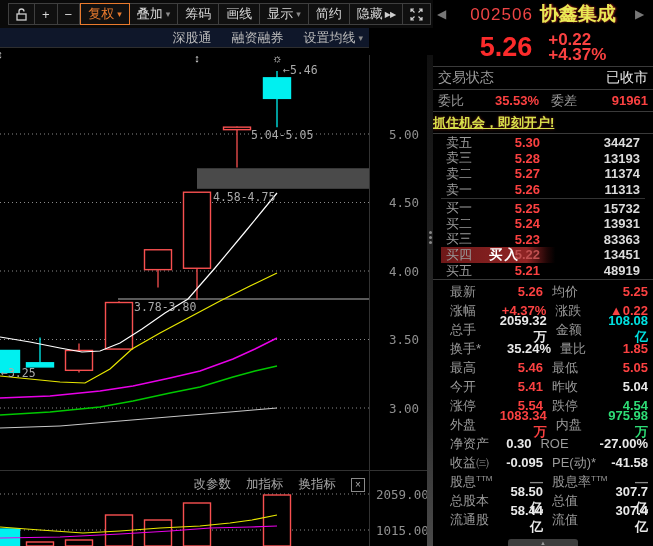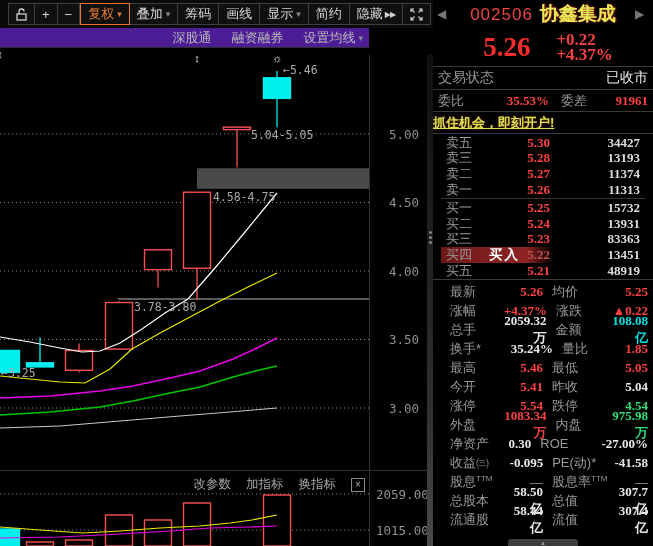--- a/index.html
+++ b/index.html
@@ -17,40 +17,40 @@
           border:1px solid #3f3f3f; border-left:none; background:#101010;
           color:#d8d8d8; font-size:13px; padding:0 7px; cursor:pointer; white-space:nowrap; }
   .tbtn:first-child { border-left:1px solid #3f3f3f; }
   .tbtn.accent { border:1px solid #e87a2e; color:#e87a2e; }
   .caret { font-size:9px; color:#8a8a8a; margin-left:1px; }
   .tbtn.accent .caret { color:#e87a2e; }
   .dbl-arrow { font-size:8px; letter-spacing:-1px; color:#cfcfcf; }
 
   #subtoolbar { position:relative; z-index:3; display:flex; justify-content:flex-end; align-items:center;
                 gap:20px; height:20px; width:369px; padding-right:6px;
-                border-bottom:1px solid #2e2e2e; background:#4c1d95; color:#b9b9b9; font-size:13px; }
+                border-bottom:1px solid #2e2e2e; background:#0f172a; color:#b9b9b9; font-size:13px; }
   .sublink { cursor:pointer; display:flex; align-items:center; gap:2px; }
 
   #vol-toolbar { position:absolute; z-index:3; top:476px; left:0; width:369px;
                  display:flex; justify-content:flex-end; align-items:center; gap:15px;
                  color:#a9a9a9; font-size:12.5px; padding-right:4px; }
   .vlink { cursor:pointer; }
   .xbox { width:14px; height:14px; border:1px solid #8a8a8a; color:#aaa; font-size:10px;
           display:flex; align-items:center; justify-content:center; cursor:pointer; }
 
   
   #splitter { position:absolute; z-index:4; left:427px; top:55px; width:6px; height:491px;
               background:linear-gradient(#101010,#2e2e2e 70%,#4a4a4a); cursor:col-resize; }
   #splitter .grip { position:absolute; top:176px; left:1.5px; width:3px; height:3px; background:#888;
                     box-shadow:0 5px 0 #888, 0 10px 0 #888; border-radius:50%; }
 
   
   #panel { position:absolute; left:433px; top:0; width:220px; height:546px; background:#000;
            font-size:13px; }
-  .num { font-family:Liberation Serif, serif; font-weight:bold;margin-left:10px; }
+  .num { font-family:Liberation Sans, sans-serif; font-weight:bold; }
   .c-label { color:#9a9a9a; }
   .c-red   { color:#fb4141; }
   .c-green { color:#2edc76; }
   .c-cyan  { color:#00e0e0; }
   .c-white { color:#e9e9e9; }
   .c-dim   { color:#8a8a8a; }
 
   #panel-head { display:flex; align-items:center; height:28px; padding:0 4px; }
   .nav-arrow { color:#777; font-size:12px; cursor:pointer; width:14px; }
   #head-center { flex:1; display:flex; align-items:baseline; justify-content:center; gap:7px; }

